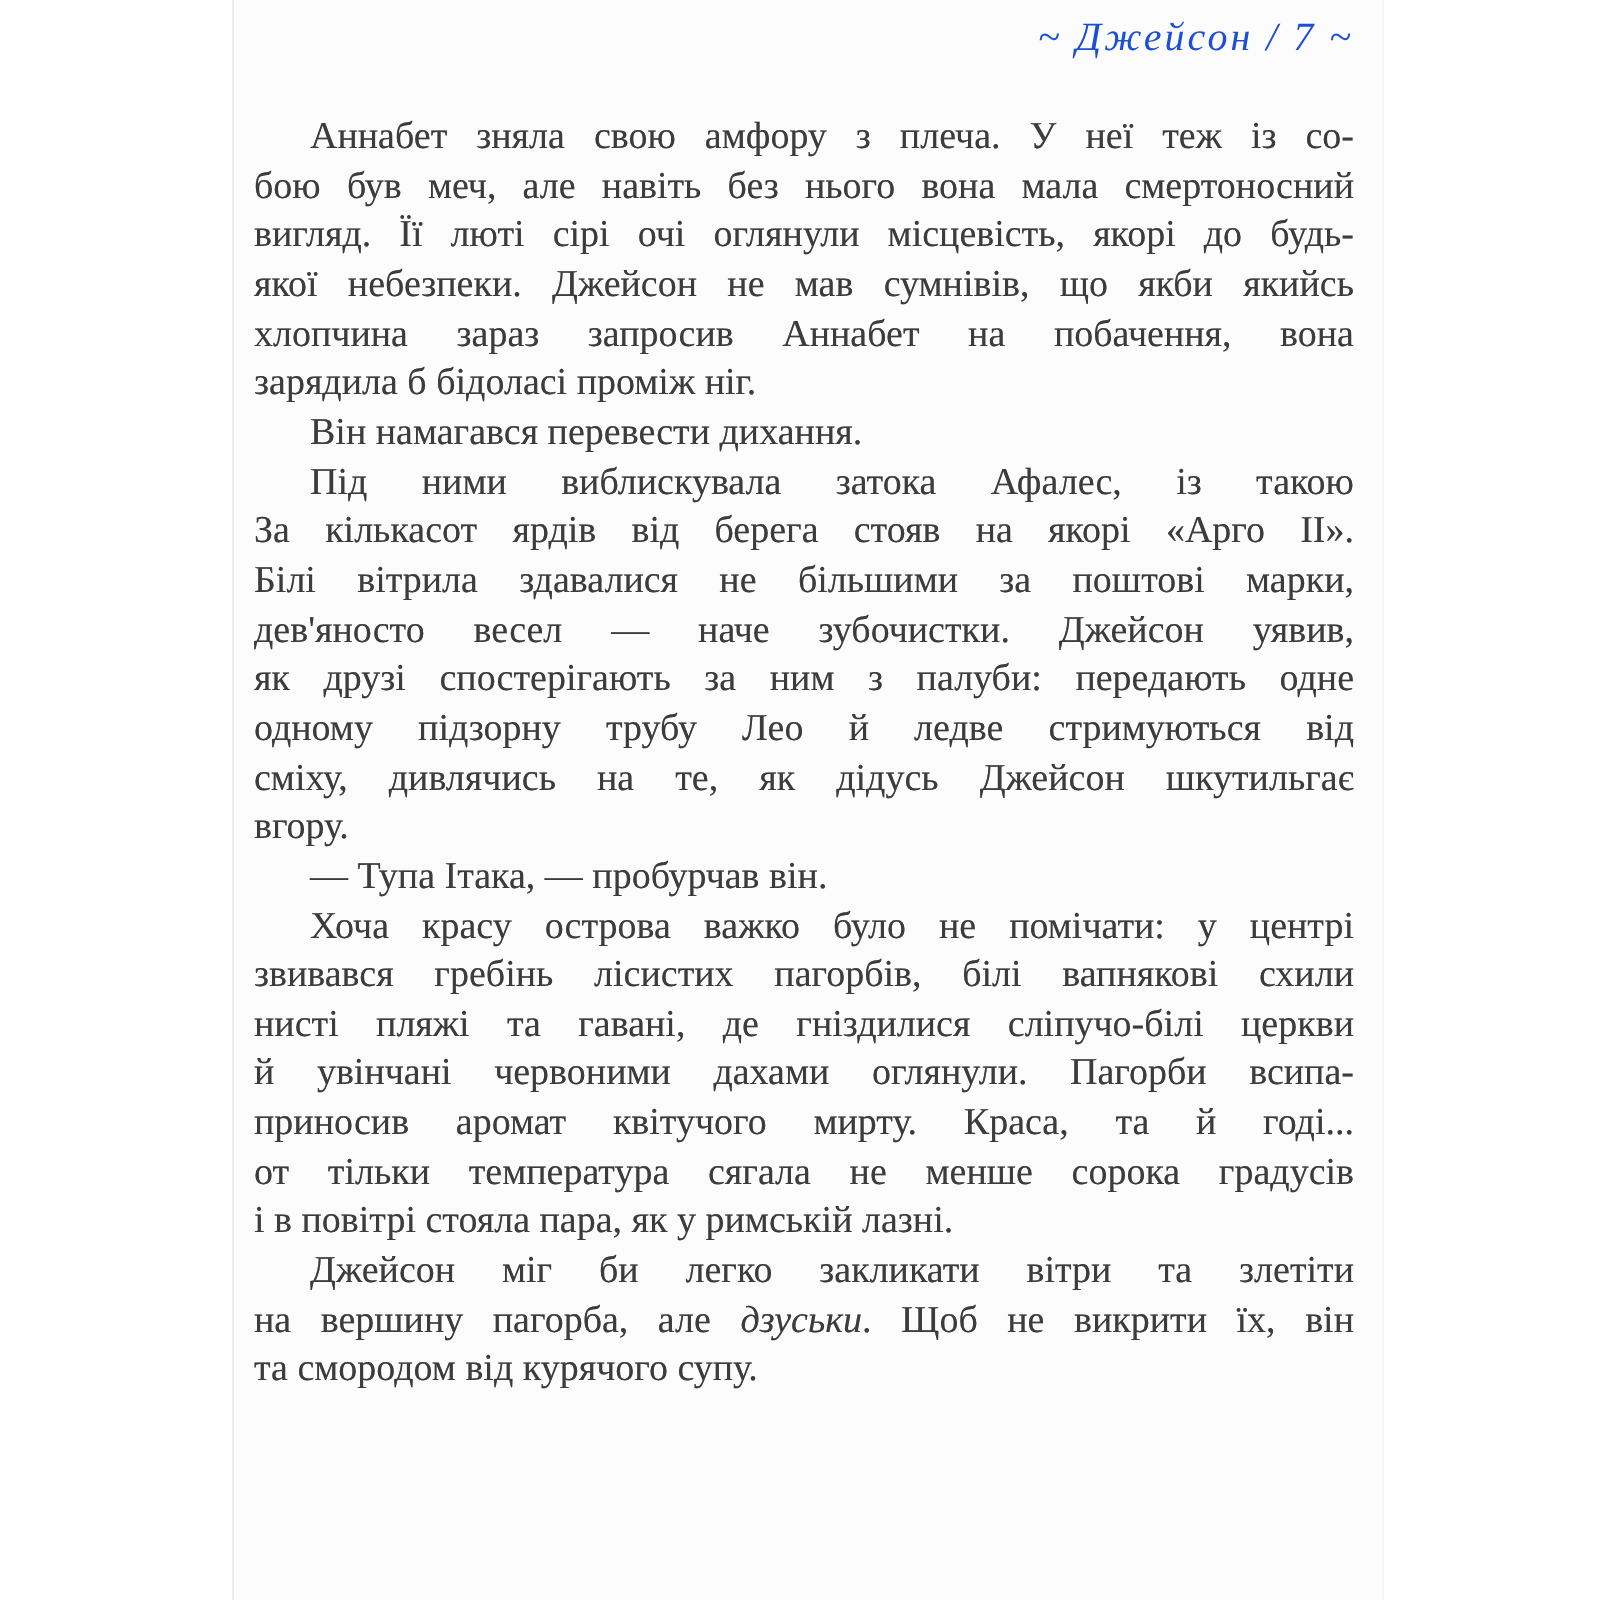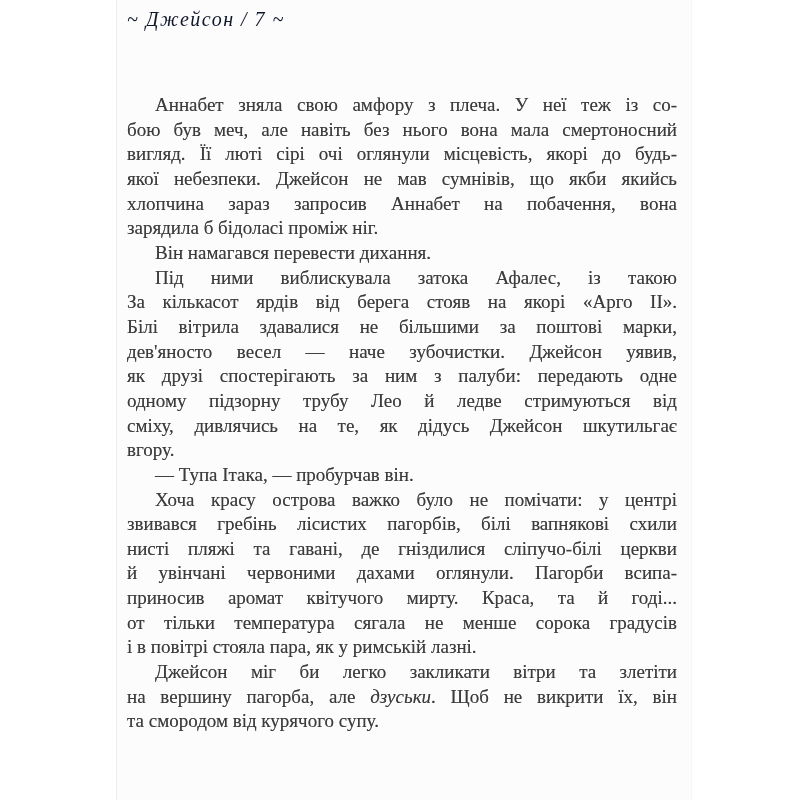--- a/index.html
+++ b/index.html
@@ -20,32 +20,31 @@
     background: #fcfcfc;
     border-left: 1px solid #ededed;
     border-right: 1px solid #f6f6f6;
     box-sizing: border-box;
   }
   .chapter-header {
     position: absolute;
     left: 127px;
     top: 8px;
     width: 550px;
-    text-align: left;
+    text-align: right;
     font-style: italic;
     font-size: 20px;
     letter-spacing: 1.5px;
-    color: #0f172a;
+    color: #1d4ed8;
   }
   .page-body {
     position: absolute;
     left: 127px;
     top: 57px;
     width: 550px;
-    margin-top: 36px;
   }
   .line {
     font-size: 19px;
     line-height: 24.66px;
     height: 24.66px;
     color: #3c3c3c;
     text-align: justify;
     text-align-last: justify;
     text-shadow: 0 0 0.3px rgba(60,60,60,0.55);
     overflow: hidden;

